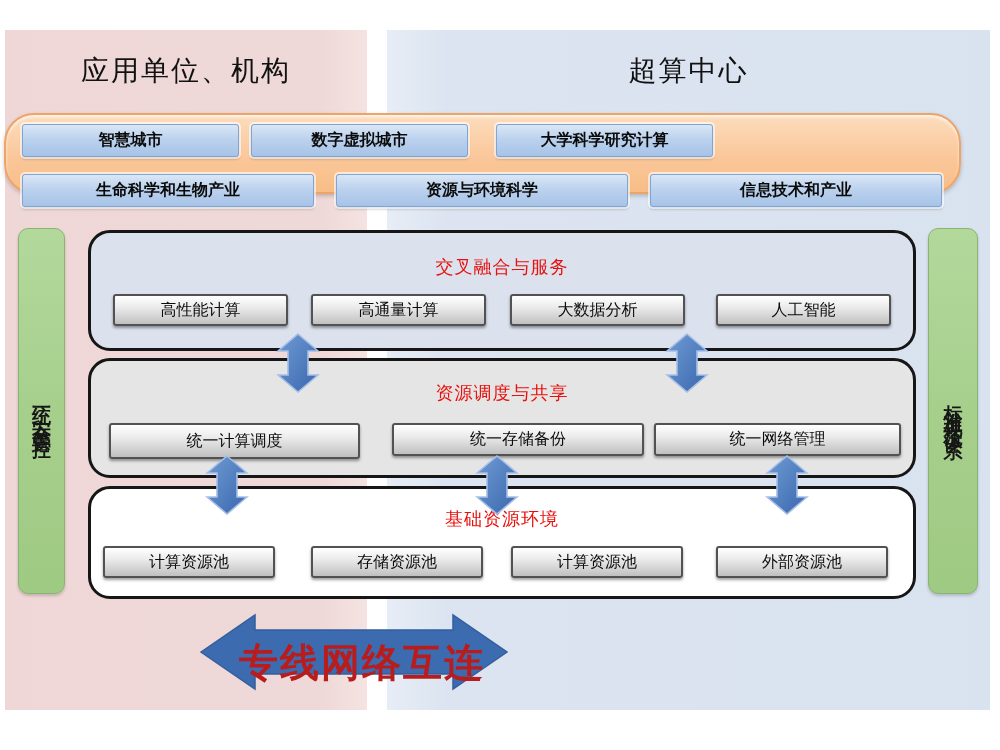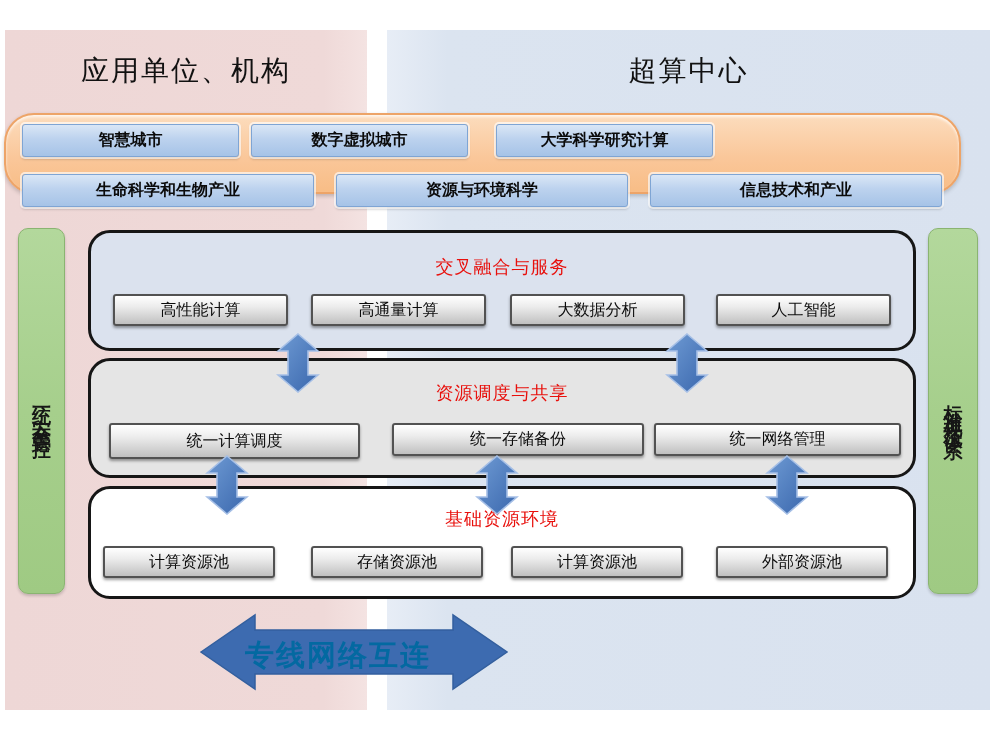--- a/index.html
+++ b/index.html
@@ -52,22 +52,22 @@
   .pt-1{top:22px;} .pt-2{top:20px;} .pt-3{top:18px;}
   .graybox{position:absolute;border:2px solid #525252;border-radius:3px;
     background:linear-gradient(180deg,#ffffff 0%,#ececec 38%,#cdcdcd 82%,#c0c0c0 100%);
     box-shadow:0 2px 3px rgba(0,0,0,.38);
     display:flex;align-items:center;justify-content:center;
     font-size:16px;font-weight:normal;color:#0b0b0b;box-sizing:border-box;}
 
   
   .varrow{position:absolute;width:44px;height:60px;z-index:5;}
   .harrow{position:absolute;left:200px;top:613px;width:308px;height:78px;z-index:4;}
-  .harrow-label{position:absolute;left:184px;top:636px;width:308px;text-align:center;
-    font-size:29px;font-weight:bold;color:#0369a1;letter-spacing:2px;z-index:6;}
+  .harrow-label{position:absolute;left:208px;top:636px;width:308px;text-align:center;
+    font-size:39px;font-weight:bold;color:#b91c1c;letter-spacing:2px;z-index:6;}
 </style>
 </head>
 <body>
 
 <div id="stage">
 
   <div class="bg-left"></div>
   <div class="bg-right"></div>
 
   <div class="hdr hdr-left">应用单位、机构</div>

